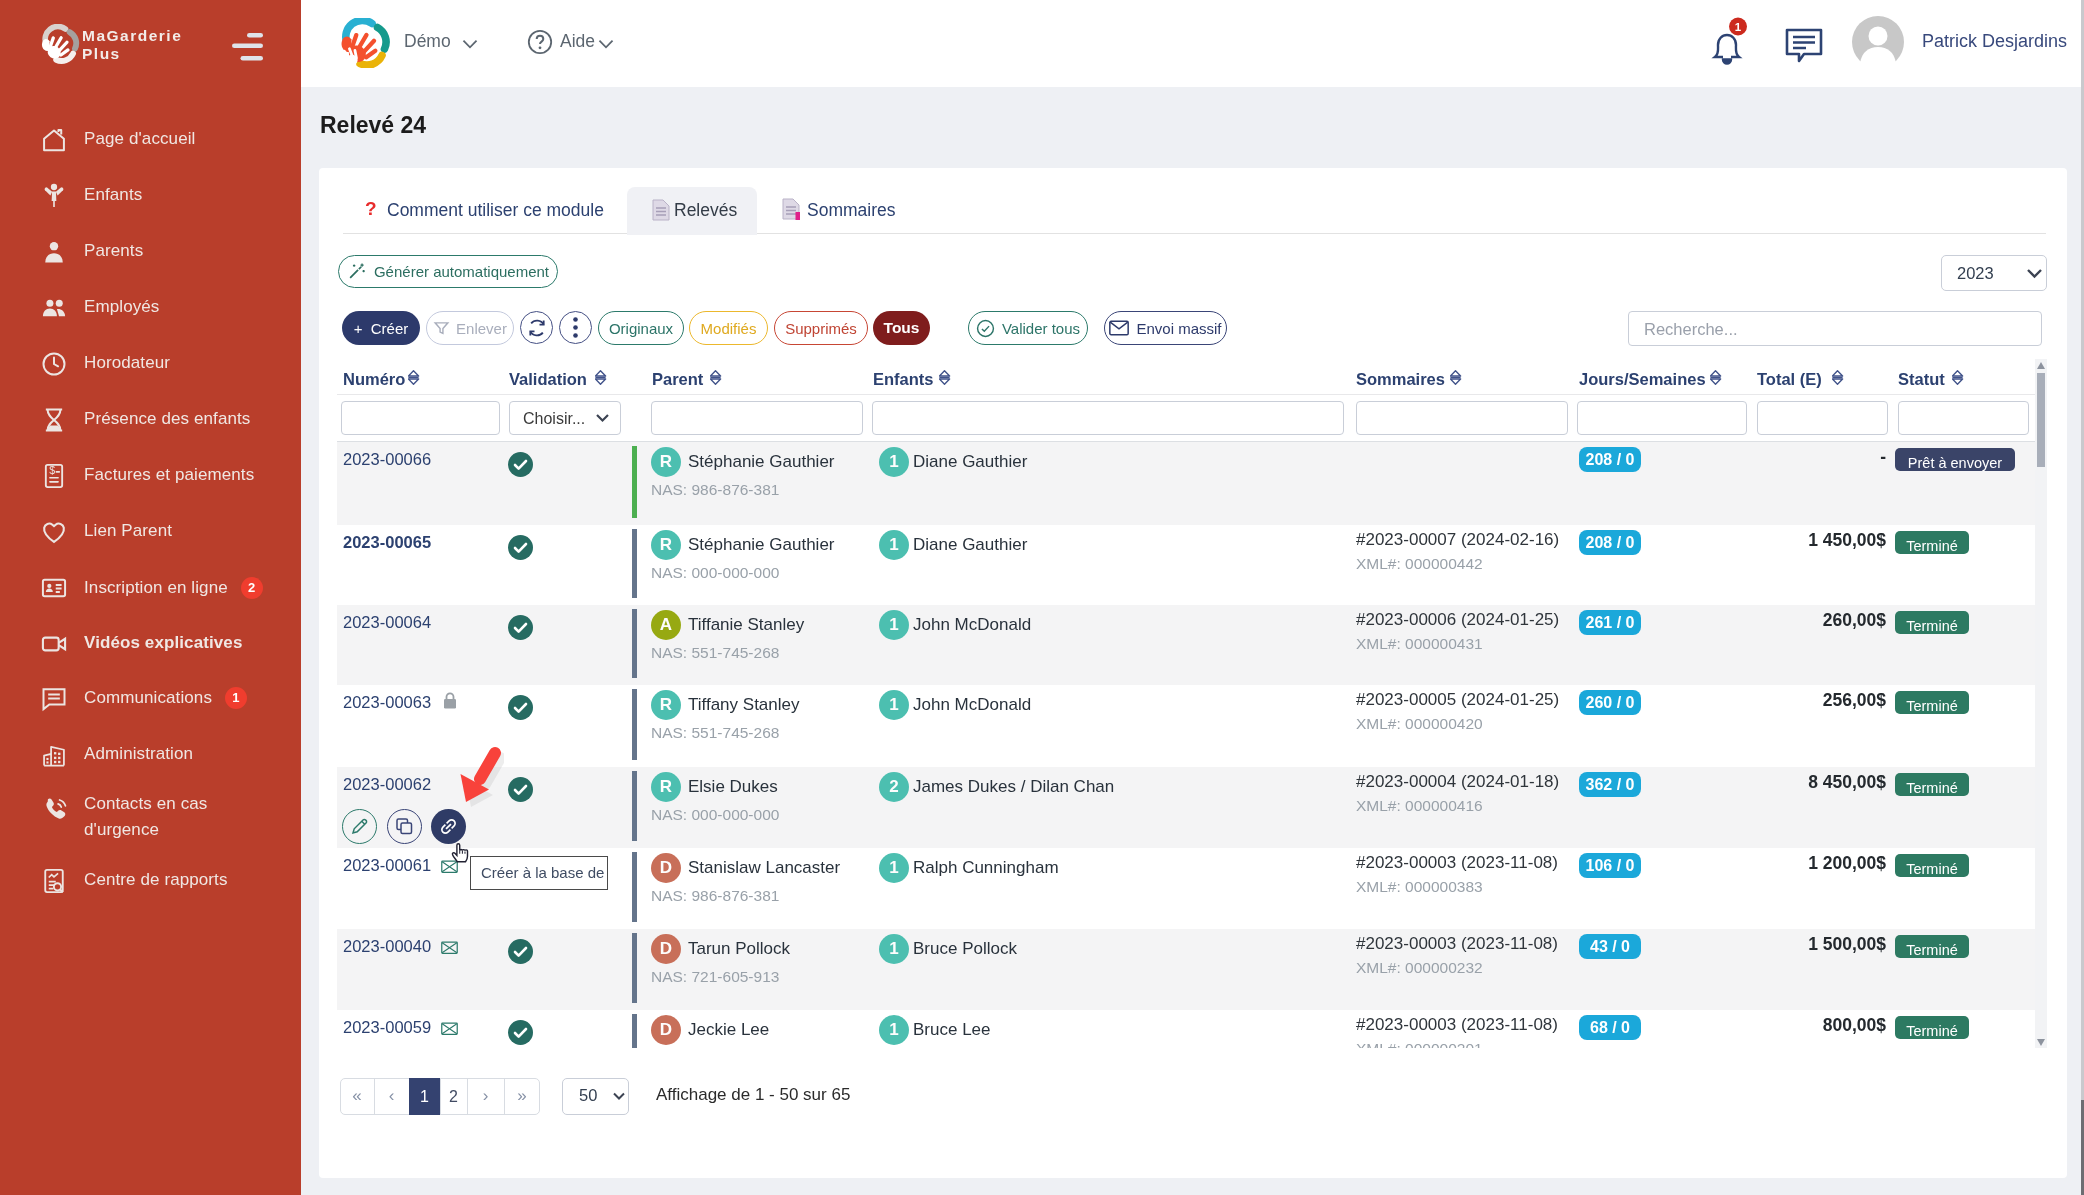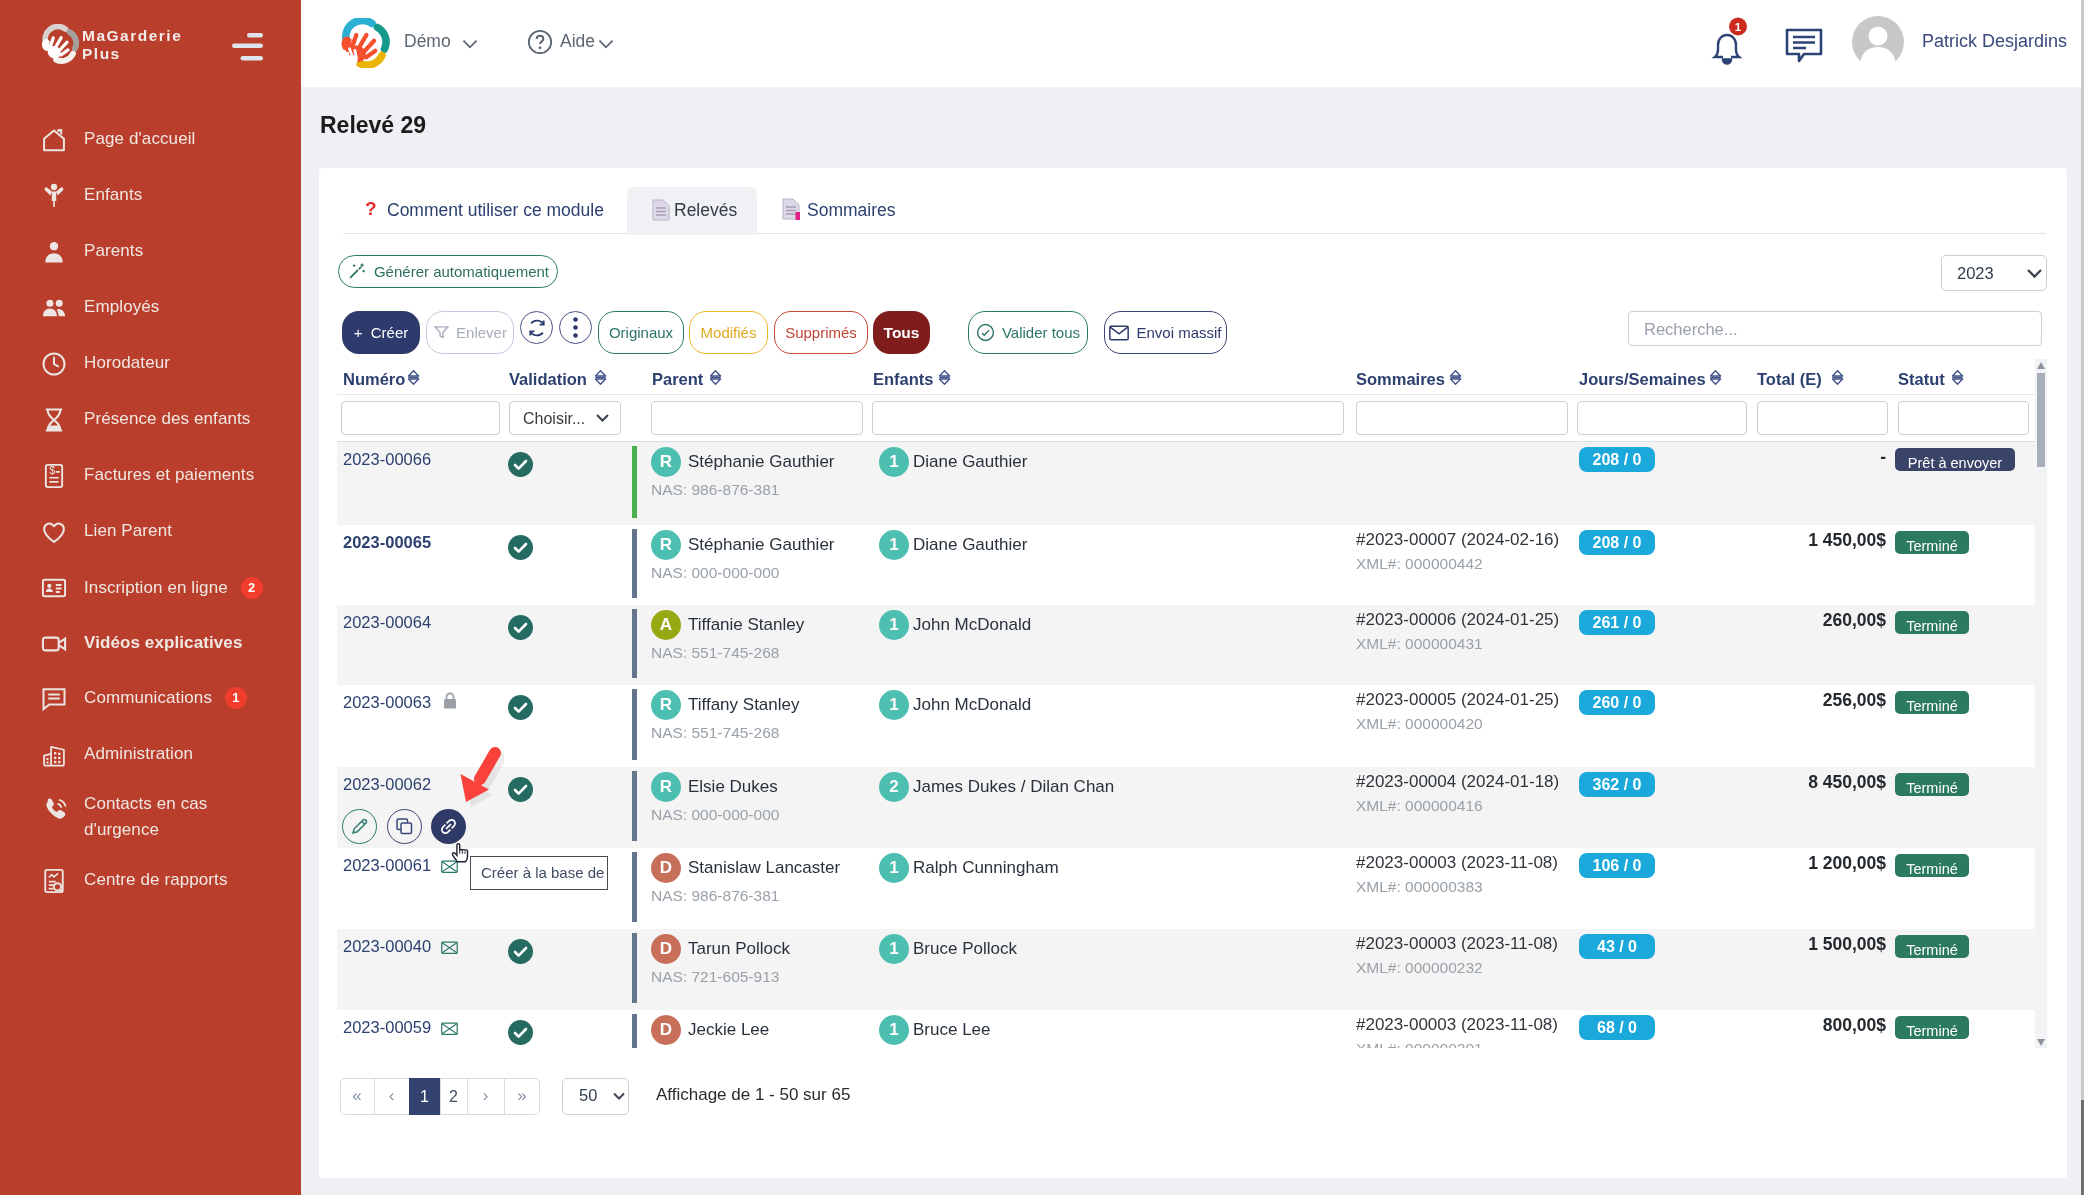--- a/index.html
+++ b/index.html
@@ -22,30 +22,30 @@
 #title { position:absolute; left:320px; top:112px; font-size:23px; font-weight:bold; color:#1c1c1c; }
 #card { position:absolute; left:319px; top:168px; width:1748px; height:1010px; background:#ffffff; border-radius:4px; }
 
 
 .tabtext { font-size:17.5px; color:#2c4170; }
 #tabline1 { position:absolute; left:343px; top:233px; width:284px; height:1px; background:#e2e2e2; }
 #tabline2 { position:absolute; left:757px; top:233px; width:1289px; height:1px; background:#e2e2e2; }
 #tab-active { position:absolute; left:627px; top:187px; width:130px; height:48px; background:#f0f1f5; border-radius:8px 8px 0 0; }
 
 
-.pill { position:absolute; border-radius:17px; font-size:15px; display:flex; align-items:center; justify-content:center; height:43px; }
+.pill { position:absolute; border-radius:17px; font-size:15px; display:flex; align-items:center; justify-content:center; height:34px; }
 .pill.outline { background:#fff; border:1px solid; }
 
 
 .th { position:absolute; font-size:16.5px; font-weight:bold; color:#2c4170; }
 .finput { position:absolute; height:34px; border:1px solid #c9ced8; border-radius:4px; background:#fff; top:401px; }
 .num { font-size:16.5px; color:#2c4170; }
 .name { font-size:17px; color:#29323c; }
 .nas { font-size:15.5px; color:#99a1a9; }
-.badge-blue { position:absolute; background:#1ba8da; color:#fff; font-weight:bold; font-size:16px; border-radius:8px; width:76px; height:25px; text-align:center; line-height:25px; }
+.badge-blue { position:absolute; background:#1ba8da; color:#fff; font-weight:bold; font-size:16px; border-radius:8px; width:62px; height:25px; text-align:center; line-height:25px; }
 .badge-status { position:absolute; color:#fff; font-weight:normal; font-size:14.5px; border-radius:5px; height:23px; line-height:23px; padding:4px; }
 .total { position:absolute; font-size:17.5px; font-weight:bold; color:#24292e; width:120px; text-align:right; }
 .somm { position:absolute; font-size:17px; color:#2f353b; }
 .xml { position:absolute; font-size:15.5px; color:#99a1a9; }
 .avatar { position:absolute; width:30px; height:30px; border-radius:50%; color:#fdfdfd; font-weight:bold; font-size:17px; text-align:center; line-height:30px; }
 .sorticon { position:absolute; top:370px; width:12px; height:15px; }
 
 </style>
 </head>
 <body>
@@ -241,21 +241,21 @@
       <path d="M2 2 h34 v24 h-17 l-5 7 v-7 h-12 Z" stroke-linejoin="round"></path>
       <path d="M8 9 h22 M8 14.5 h22 M8 20 h13"></path>
     </svg>
   <svg class="abs" style="left:1551px;top:16px" width="52" height="52" viewBox="0 0 52 52">
     <circle cx="26" cy="26" r="26" fill="#c8c8c8"></circle>
     <circle cx="26" cy="20" r="9.5" fill="#ffffff"></circle>
     <path d="M8 47 c2-11 8.5-16 18-16 s16 5 18 16 a 26 26 0 0 1 -36 0 Z" fill="#ffffff"></path>
   </svg>
   <div class="abs" style="left:1621px;top:31px;font-size:18px;color:#38497c;white-space:nowrap;">Patrick Desjardins</div>
 </div>
-<div id="title">Relevé 29</div>
+<div id="title">Relevé 24</div>
 <div id="card"></div>
 <div id="tab-active"></div>
 <div id="tabline1"></div>
 <div id="tabline2"></div>
 
 <div class="abs" style="left:365px;top:198px;font-size:19px;font-weight:bold;color:#e82c2c;">?</div>
 <div class="abs tabtext" style="left:387px;top:200px;">Comment utiliser ce module</div>
 <svg class="abs" style="left:652px;top:199px" width="18" height="22" viewBox="0 0 18 22">
     <path d="M1 1 h10 l6 6 v14 h-16 Z" fill="#ded9e6" stroke="#b9b2c7" stroke-width="1"></path>
     <path d="M4 9 h10 M4 12.5 h10 M4 16 h10" stroke="#a79fb8" stroke-width="1.3"></path>

